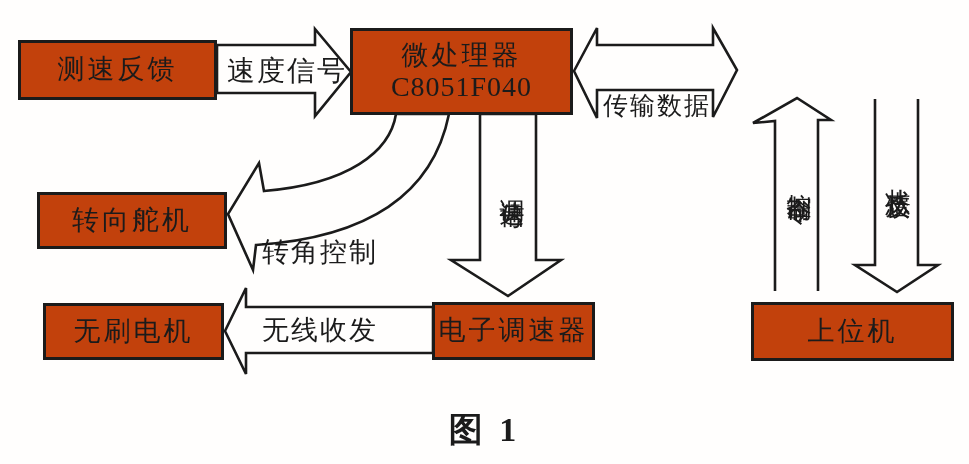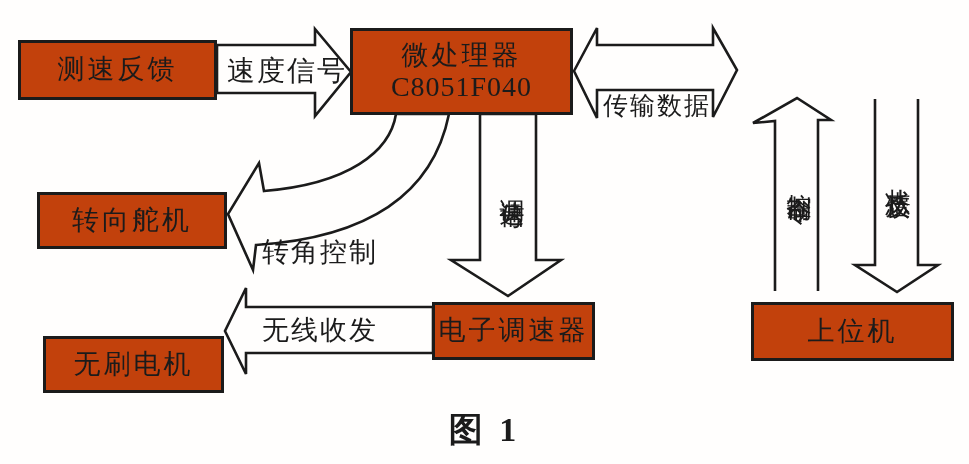--- a/index.html
+++ b/index.html
@@ -53,21 +53,21 @@
 
 
   <div class="node" style="left:37px;top:192px;width:184px;height:51px;">
     <span>转向舵机</span>
   </div>
 
   <div class="node" style="left:432px;top:302px;width:157px;height:52px;">
     <span>电子调速器</span>
   </div>
 
-  <div class="node" style="left:43px;top:303px;width:175px;height:51px;margin-top:33px;">
+  <div class="node" style="left:43px;top:303px;width:175px;height:51px;">
     <span>无刷电机</span>
   </div>
 
   <div class="node" style="left:751px;top:302px;width:197px;height:53px;">
     <span>上位机</span>
   </div>
 
   <div class="edge-label" style="left:275px;top:71px;font-size:28px;padding-left:24px;">速度信号</div>
 
   <div class="edge-label" style="left:657px;top:69px;font-size:25px;margin-top:36px;">传输数据</div>

